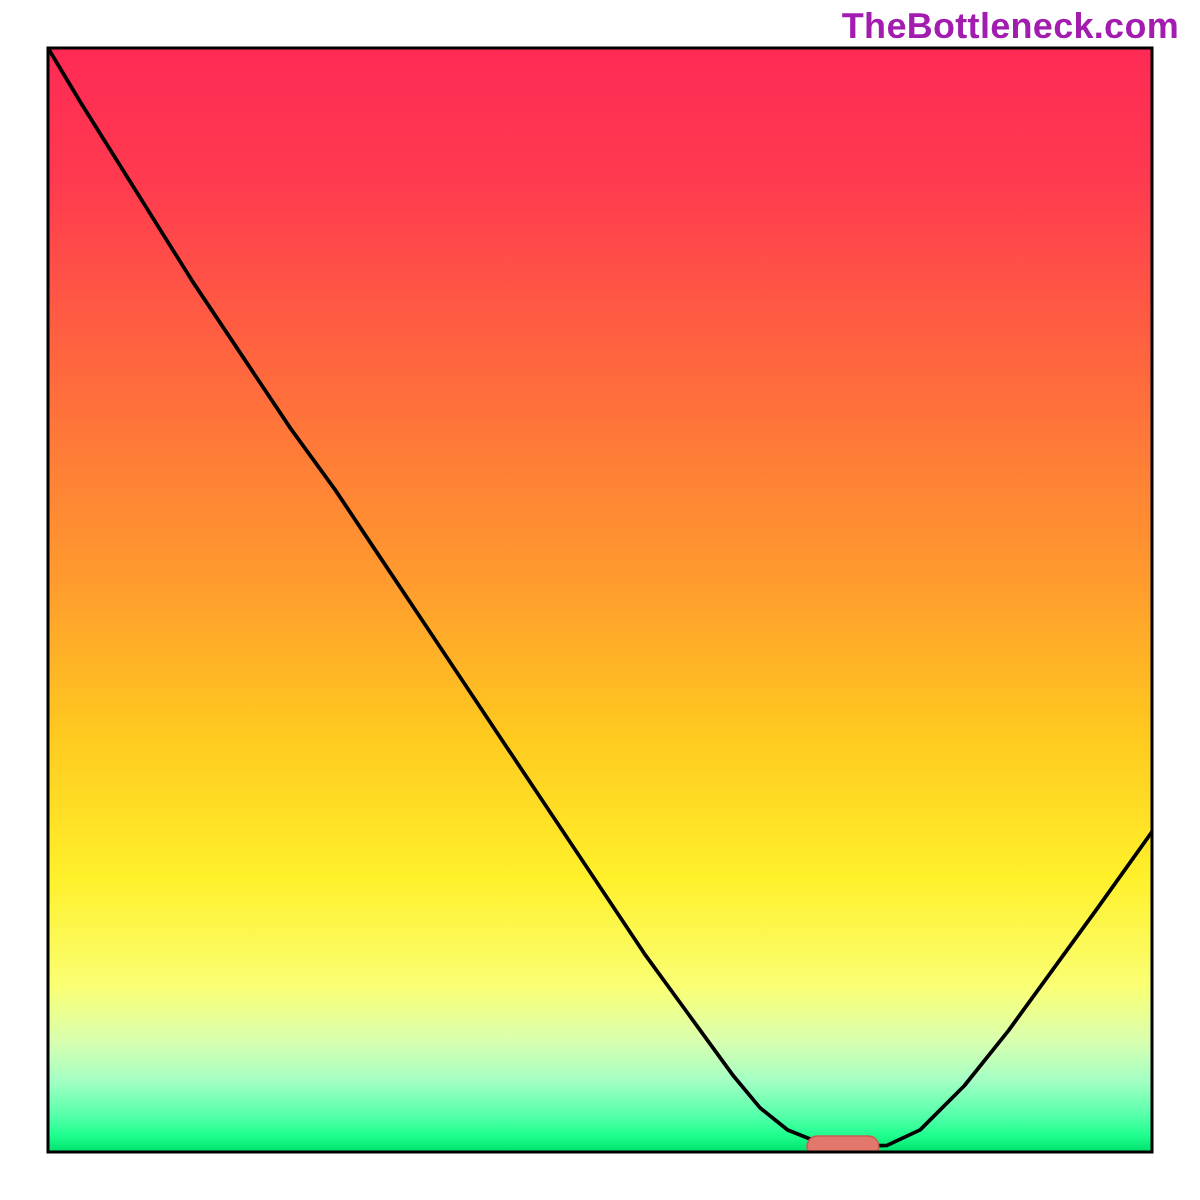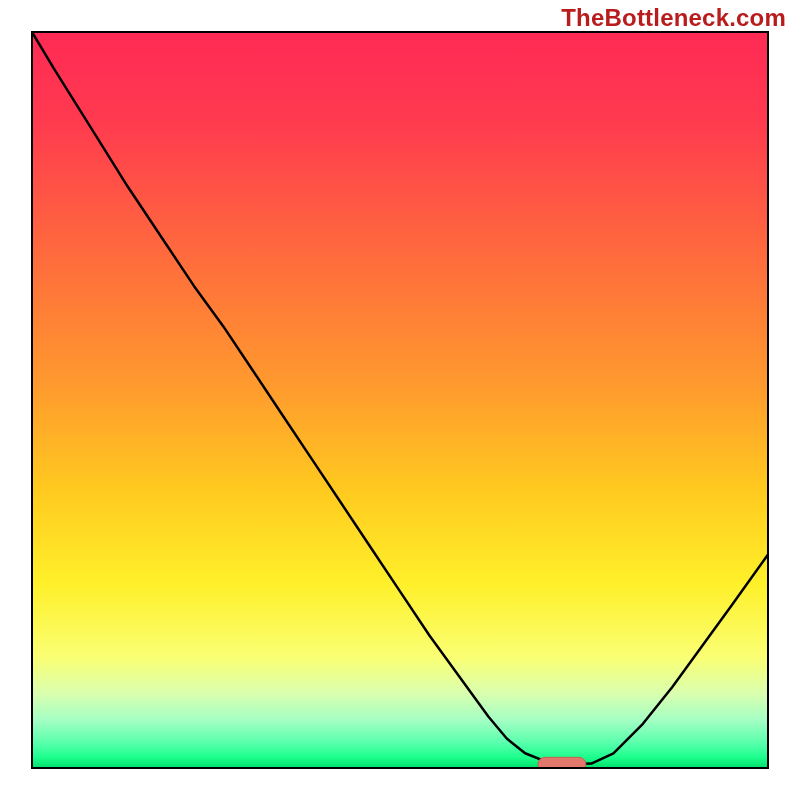--- a/index.html
+++ b/index.html
@@ -14,21 +14,21 @@
     position: relative;
     width: 800px;
     height: 800px;
   }
   .watermark {
     position: absolute;
     top: 4px;
     right: 14px;
     font-size: 24px;
     font-weight: 600;
-    color: #b91c1c;
+    color: #a21caf;
     letter-spacing: 0.2px;
     z-index: 3;
   }
   svg {
     display: block;
   }
 </style>
 </head>
 <body>
 

